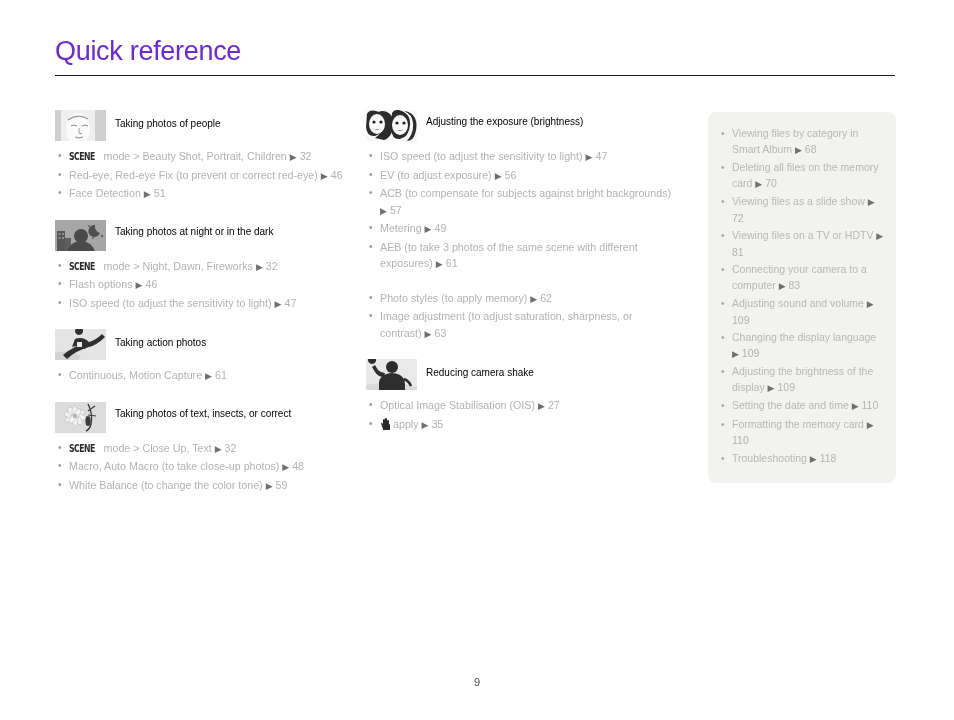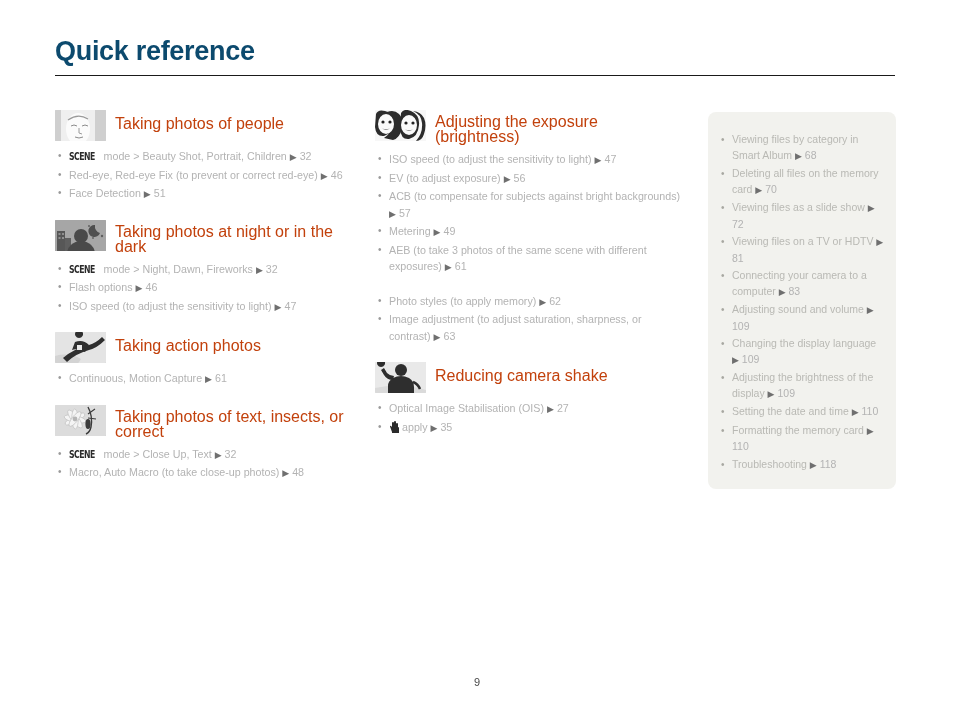--- a/index.html
+++ b/index.html
@@ -18,22 +18,22 @@
     background: #ffffff;
     overflow: hidden;
   }
 
   
   .page-title {
     position: absolute;
     left: 55px;
     top: 38px;
     font-size: 27px;
-    font-weight: bold;
-    color: #0c4a6e;
+    font-weight: normal;
+    color: #6d28d9;
     letter-spacing: -0.3px;
     line-height: 1;
     white-space: nowrap;
   }
   .title-rule {
     position: absolute;
     left: 55px;
     top: 75px;
     width: 840px;
     height: 1px;
@@ -42,53 +42,53 @@
 
   
   .col-left {
     position: absolute;
     left: 55px;
     top: 110px;
     width: 300px;
   }
   .col-mid {
     position: absolute;
-    left: 375px;
+    left: 366px;
     top: 110px;
     width: 310px;
   }
   .col-right {
     position: absolute;
     left: 708px;
     top: 112px;
     width: 188px;
     background: #f2f2ee;
     border-radius: 8px;
-    padding: 20px 10px 14px 8px;
+    padding: 14px 10px 14px 8px;
   }
 
   
   .section { margin-bottom: 17px; }
   .sec-head {
     display: flex;
     align-items: flex-start;
     margin-bottom: 7px;
   }
   .thumb {
     width: 51px;
     height: 31px;
     flex: 0 0 51px;
     border-radius: 1px;
     overflow: hidden;
     position: relative;
     background: #d9d9d9;
   }
   .sec-title {
-    color: #c2410c;
-    font-size: 16px;
+    color: #000000;
+    font-size: 10px;
     line-height: 15px;
     padding-left: 9px;
     padding-top: 6px;
   }
   .sec-title.two-line { padding-top: 4px; }
 
   
   ul.bullets {
     list-style: none;
     margin: 0;
@@ -248,20 +248,21 @@
       <circle cx="20" cy="14" r="2.4" fill="#b6b6b6"></circle>
       <path d="M33 2 q5 9 3 20 q-1 5 -5 7" stroke="#3b3b3b" stroke-width="1.4" fill="none"></path>
       <path d="M33 9 l7 -5 M33 13 l8 1" stroke="#3b3b3b" stroke-width="1.1" fill="none"></path>
       <ellipse cx="33" cy="19" rx="2.6" ry="5" fill="#3b3b3b"></ellipse>
     </svg></div>
           <div class="sec-title two-line">Taking photos of text, insects, or correct</div>
         </div>
         <ul class="bullets">
           <li><span class="scene-glyph">SCENE</span><span> mode &gt; Close Up, Text </span><span class="arrow">▶</span><span class="pg"> 32</span></li>
           <li><span>Macro, Auto Macro (to take close-up photos) </span><span class="arrow">▶</span><span class="pg"> 48</span></li>
+          <li><span>White Balance (to change the color tone) </span><span class="arrow">▶</span><span class="pg"> 59</span></li>
         </ul>
       </div>
     </div>
   <div class="col-mid">
       <div class="section">
         <div class="sec-head">
           <div class="thumb th-faces">
     <svg viewBox="0 0 51 31" width="51" height="31">
       <rect width="51" height="31" fill="#f7f7f7"></rect>
       <path d="M1 4 q2 -5 9 -3 q9 2 8 12 q-1 11 -9 13 q-8 1 -9 -9z" fill="#2c2c2c"></path>

